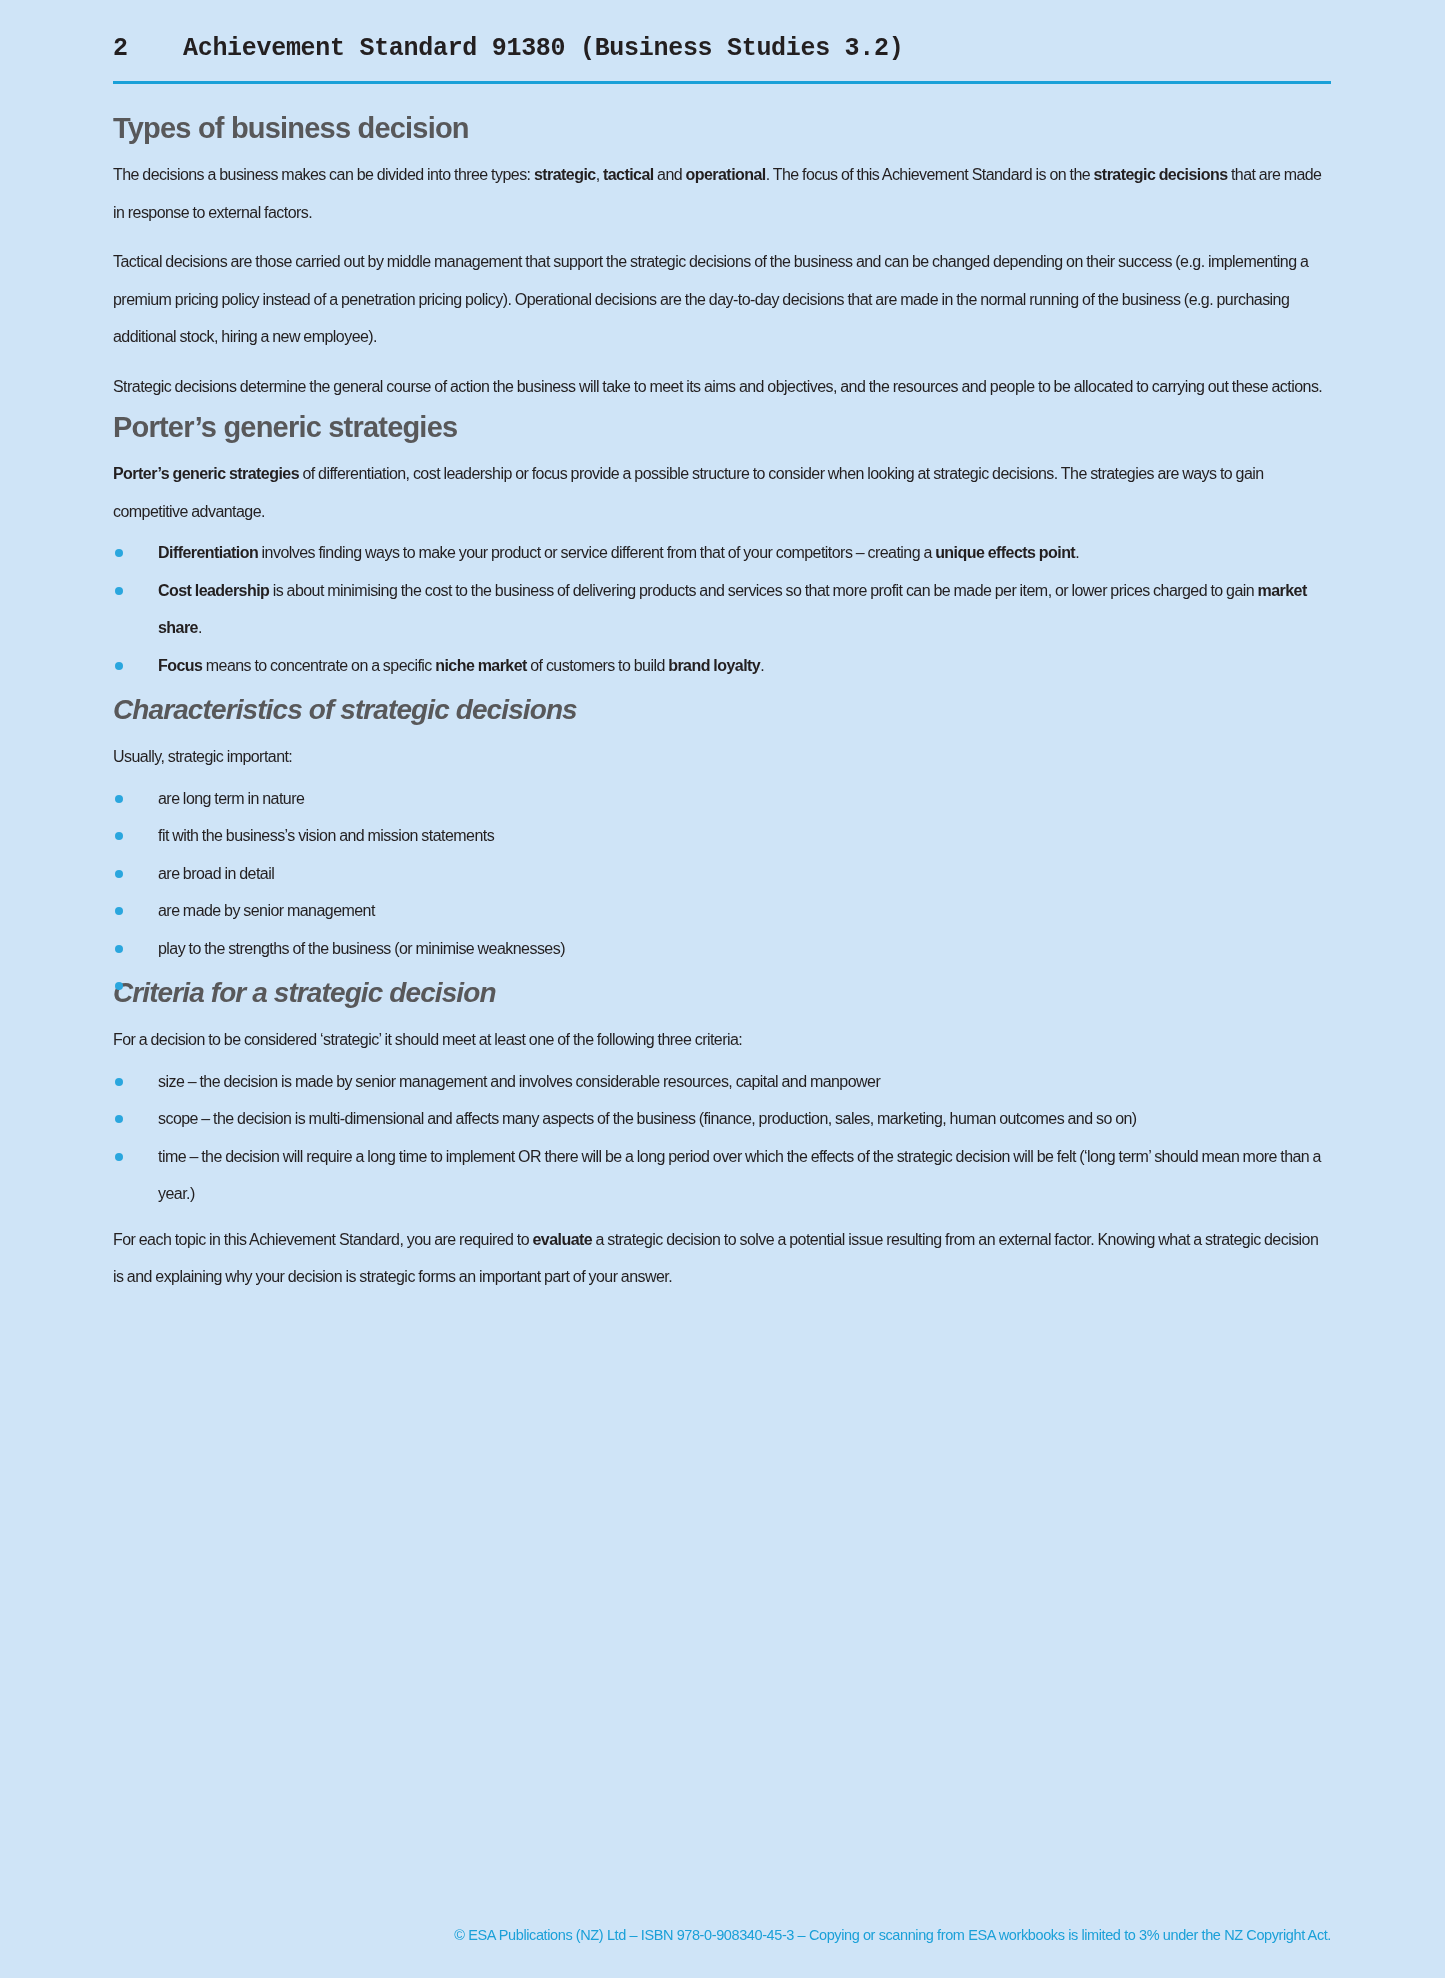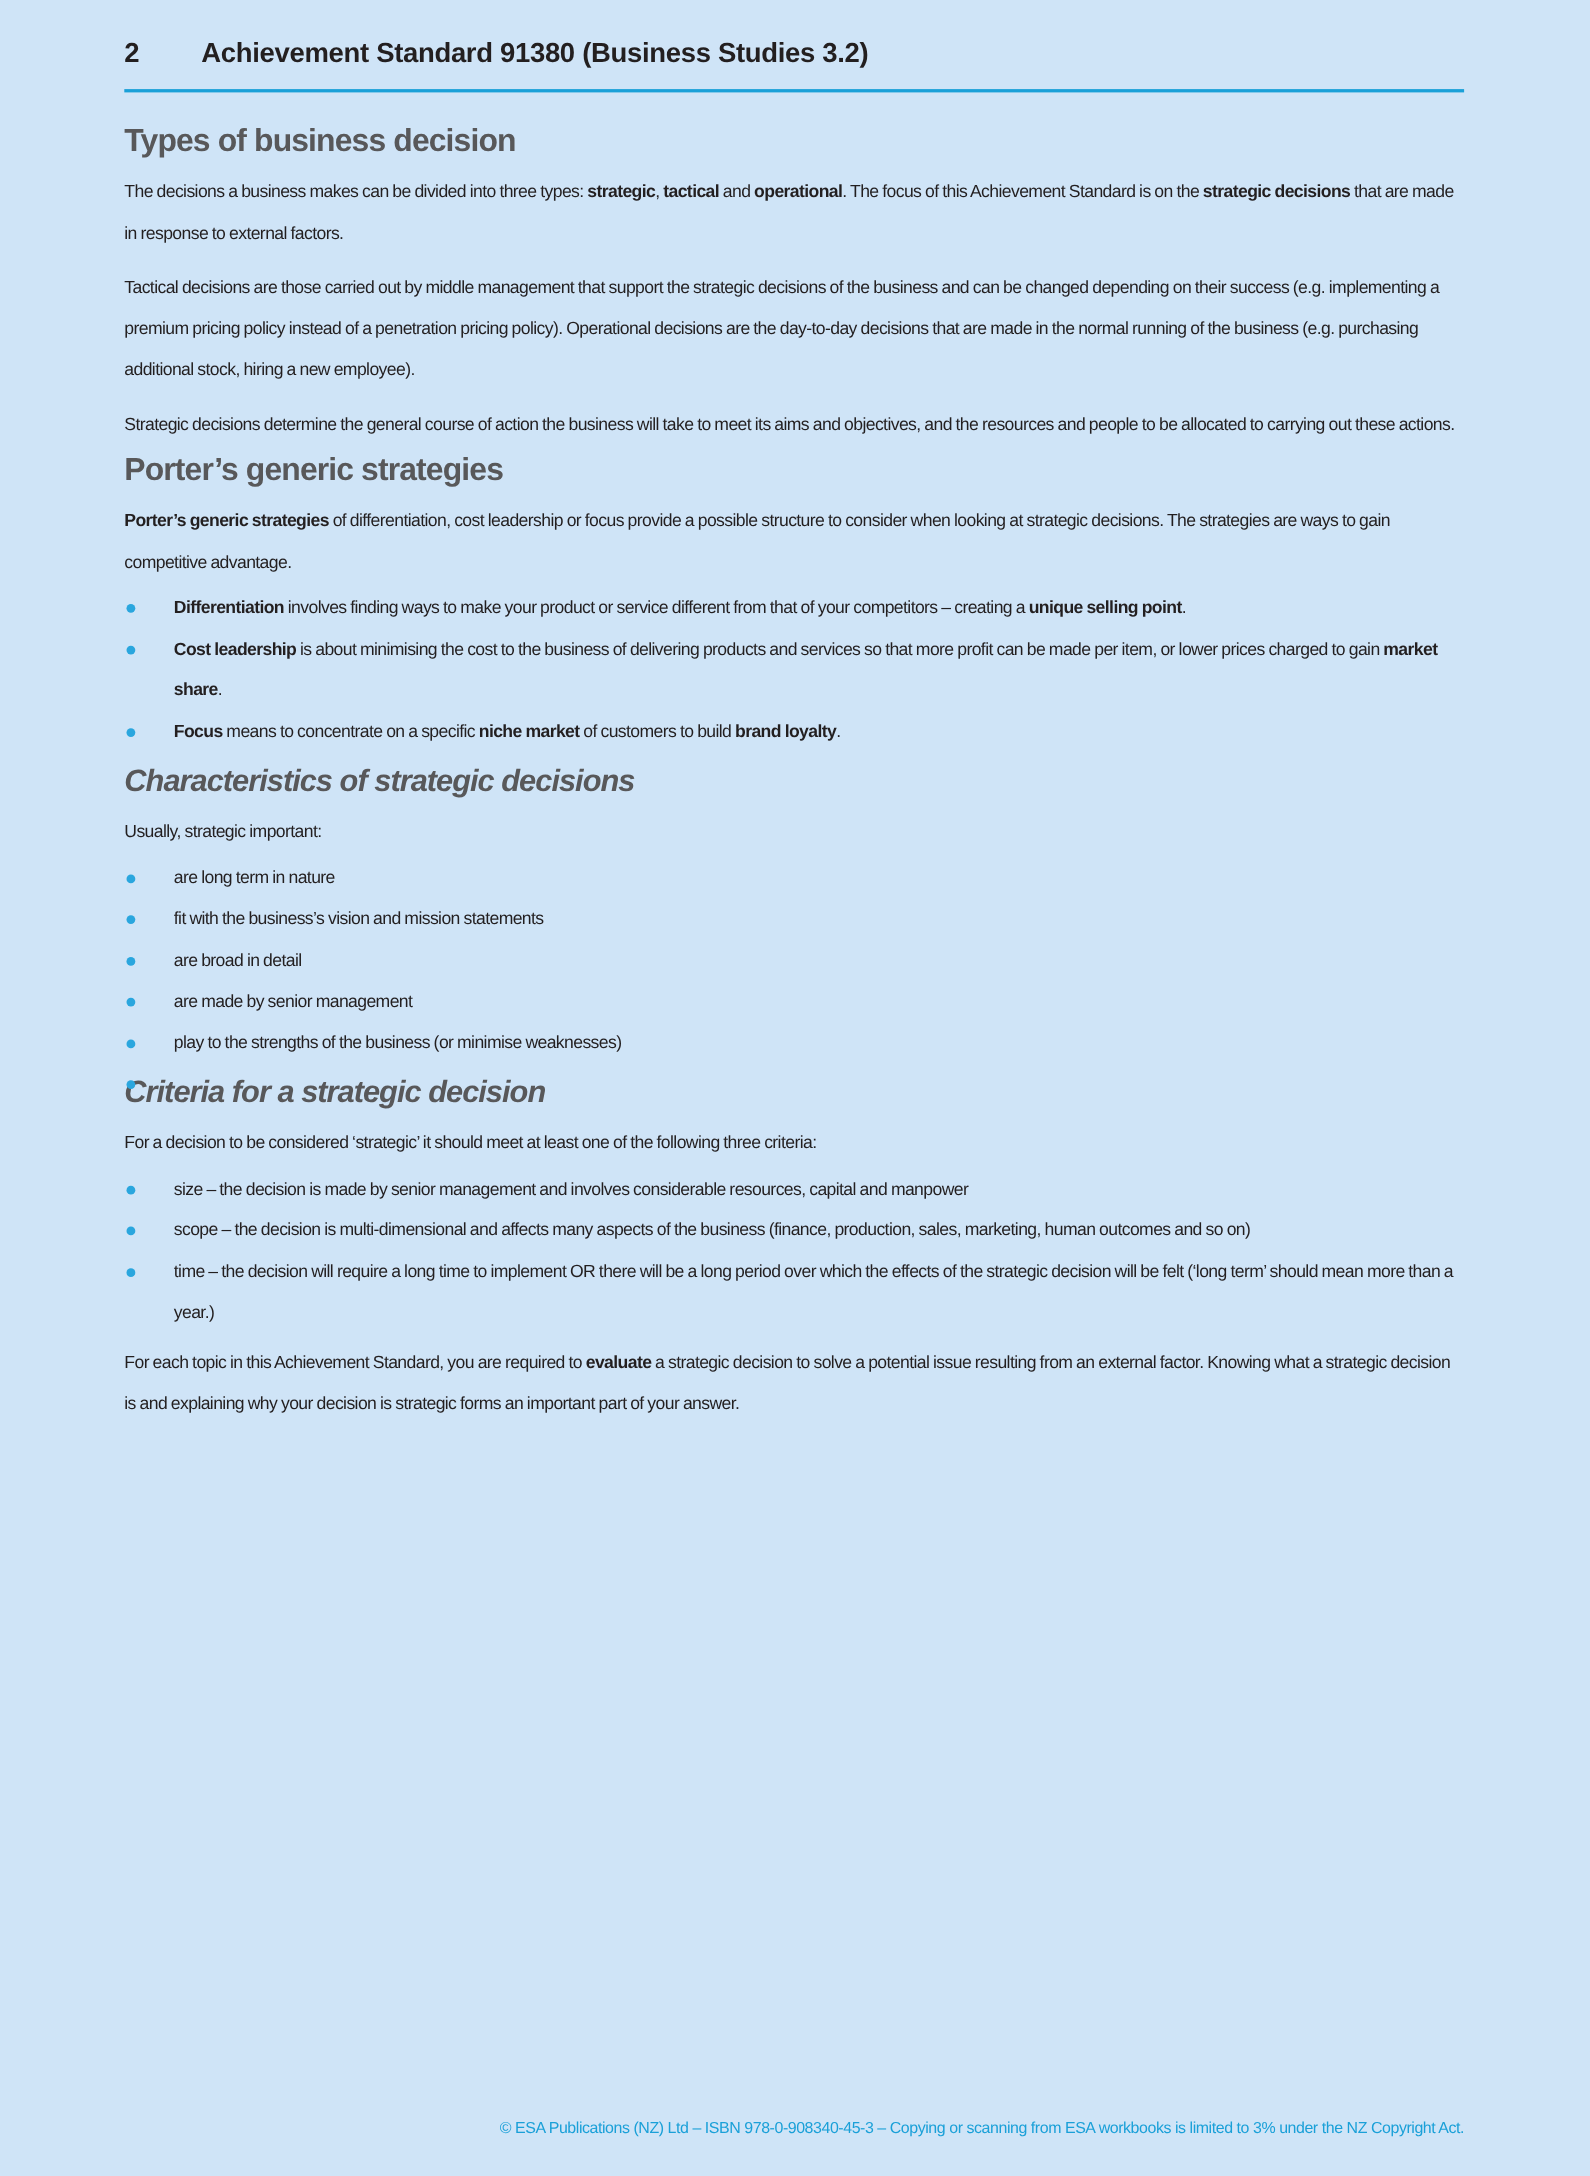--- a/index.html
+++ b/index.html
@@ -8,21 +8,21 @@
     background: #cfe4f7;
     font-family: "Liberation Sans", sans-serif;
     color: #231f20;
     position: relative;
     overflow: hidden;
   }
   .page { position: absolute; left: 113px; top: 0; width: 1218px; }
   .running-head {
     position: absolute; top: 34px; left: 0; width: 1218px;
     font-weight: bold; font-size: 25px; letter-spacing: -0.3px;
-    font-family: Liberation Sans, sans-serif;
+    font-family: Liberation Mono, monospace;
     transform-origin: left top;
   }
   .running-head .num { display: inline-block; width: 70px; }
   .head-rule { position: absolute; top: 81px; left: 0; width: 1218px; height: 3px; background: #1aa0d8; }
   .content { position: absolute; top: 110px; left: 0; width: 1218px; }
   .content p, .content li {
     font-size: 16px; line-height: 37.5px; margin: 0;
     letter-spacing: -0.55px; word-spacing: -0.5px;
   }
   .content p { margin-bottom: 12px; }
@@ -62,21 +62,21 @@
       <span>The decisions a business makes can be divided into three types: </span><b>strategic</b><span>, </span><b>tactical</b><span> and </span><b>operational</b><span>. The focus of this Achievement Standard is on the </span><b>strategic decisions</b><span> that are made in response to external factors.</span>
     </p>
     <p>Tactical decisions are those carried out by middle management that support the strategic decisions of the business and can be changed depending on their success (e.g. implementing a premium pricing policy instead of a penetration pricing policy). Operational decisions are the day-to-day decisions that are made in the normal running of the business (e.g. purchasing additional stock, hiring a new employee).</p>
     <p style="margin-bottom:4px">Strategic decisions determine the general course of action the business will take to meet its aims and objectives, and the resources and people to be allocated to carrying out these actions.</p>
 
     <h2>Porter’s generic strategies</h2>
     <p style="margin-bottom:4px">
       <b>Porter’s generic strategies</b><span> of differentiation, cost leadership or focus provide a possible structure to consider when looking at strategic decisions. The strategies are ways to gain competitive advantage.</span>
     </p>
     <ul>
-      <li><span class="bullet"></span><b>Differentiation</b><span> involves finding ways to make your product or service different from that of your competitors – creating a </span><b>unique selling point</b><span>.</span></li>
+      <li><span class="bullet"></span><b>Differentiation</b><span> involves finding ways to make your product or service different from that of your competitors – creating a </span><b>unique effects point</b><span>.</span></li>
       <li><span class="bullet"></span><b>Cost leadership</b><span> is about minimising the cost to the business of delivering products and services so that more profit can be made per item, or lower prices charged to gain </span><b>market share</b><span>.</span></li>
       <li><span class="bullet"></span><b>Focus</b><span> means to concentrate on a specific </span><b>niche market</b><span> of customers to build </span><b>brand loyalty</b><span>.</span></li>
     </ul>
 
     <h3>Characteristics of strategic decisions</h3>
     <p style="margin-bottom:4px">Usually, strategic important:</p>
     <ul>
       <li><span class="bullet"></span><span>are long term in nature</span></li>
       <li><span class="bullet"></span><span>fit with the business’s vision and mission statements</span></li>
       <li><span class="bullet"></span><span>are broad in detail</span></li>

